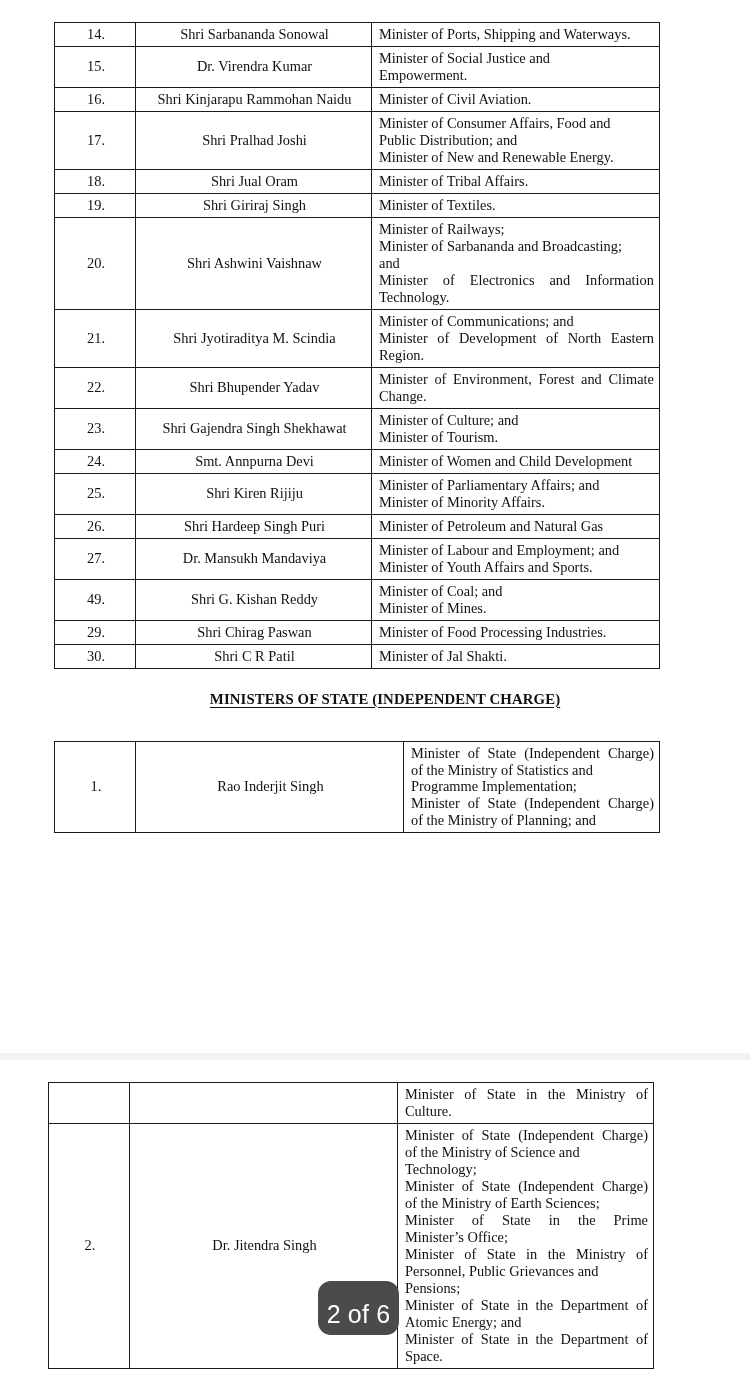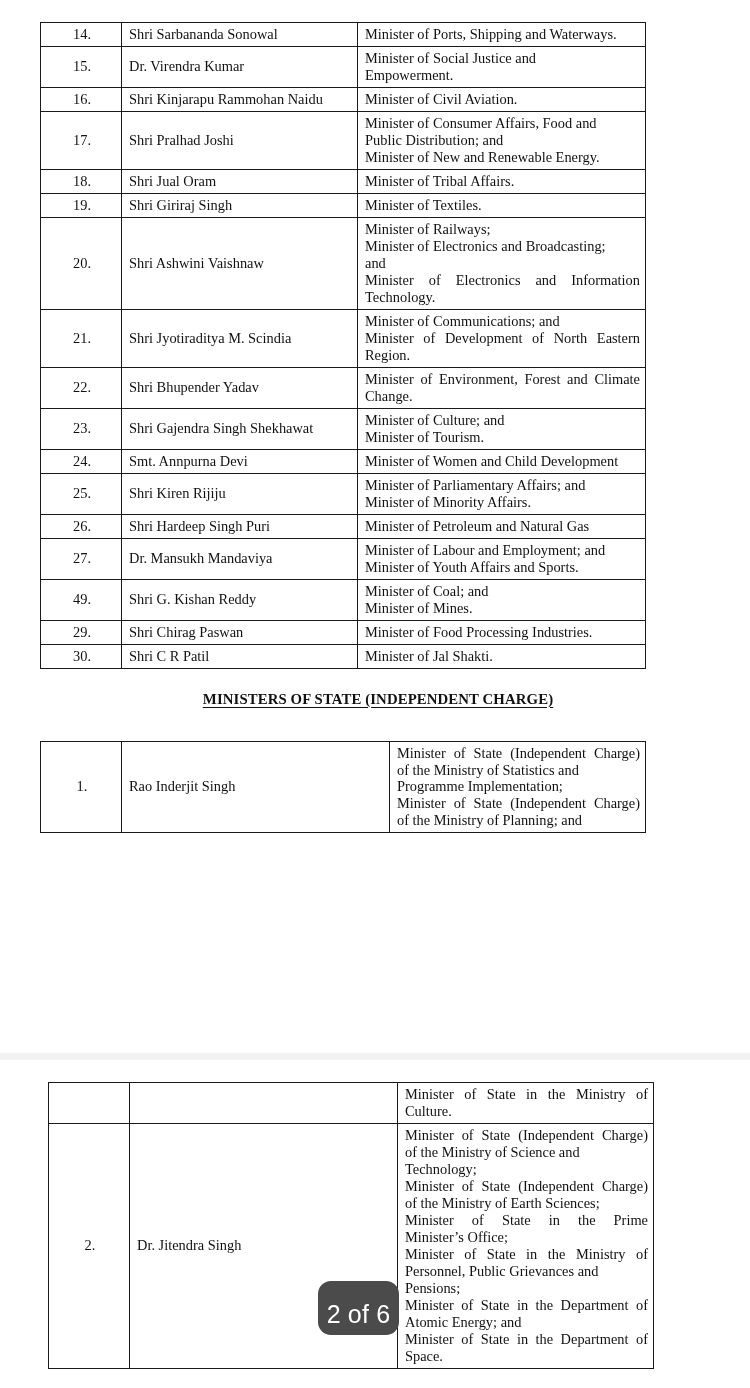--- a/index.html
+++ b/index.html
@@ -9,21 +9,21 @@
     font-family: "Liberation Serif", "DejaVu Serif", serif;
     color: #111111;
   }
   body { position: relative; overflow-x: hidden; }
 
   .page {
     position: relative;
     width: 750px;
     background: #ffffff;
   }
-  .page-1 { padding-top: 0; height: 1053px; }
+  .page-1 { padding-top: 0; height: 1053px; padding-left: 14px; }
   .page-gap {
     width: 750px;
     height: 7px;
     background: #f2f2f2;
   }
   .page-2 { height: 328px; overflow: hidden; padding-left: 8px; }
 
   
   table.doc-table {
     border-collapse: collapse;
@@ -53,20 +53,21 @@
     text-align: center;
     vertical-align: top;
     padding-top: 4px;
     font-size: 14.6px;
   }
   td.num.mid { vertical-align: middle; padding-top: 3px; }
   td.name {
     vertical-align: middle;
     font-size: 14.2px;
     padding-left: 9px;
+    text-align: center;
   }
   td.portfolio {
     vertical-align: middle;
     text-align: justify;
     text-justify: inter-word;
     font-size: 14.2px;
     padding-left: 8px;
     padding-right: 5px;
     line-height: 1.21;
   }
@@ -170,21 +171,21 @@
           <td class="name">Shri Giriraj Singh</td>
           <td class="portfolio">
             <span class="ln last">Minister of Textiles.</span>
           </td>
         </tr>
         <tr>
           <td class="num">20.</td>
           <td class="name">Shri Ashwini Vaishnaw</td>
           <td class="portfolio">
             <span class="ln last">Minister of Railways;</span>
-            <span class="ln last">Minister of Electronics and Broadcasting;</span>
+            <span class="ln last">Minister of Sarbananda and Broadcasting;</span>
             <span class="ln last">and</span>
             <span class="ln j">Minister of Electronics and Information</span>
             <span class="ln last">Technology.</span>
           </td>
         </tr>
         <tr>
           <td class="num">21.</td>
           <td class="name">Shri Jyotiraditya M. Scindia</td>
           <td class="portfolio">
             <span class="ln last">Minister of Communications; and</span>

